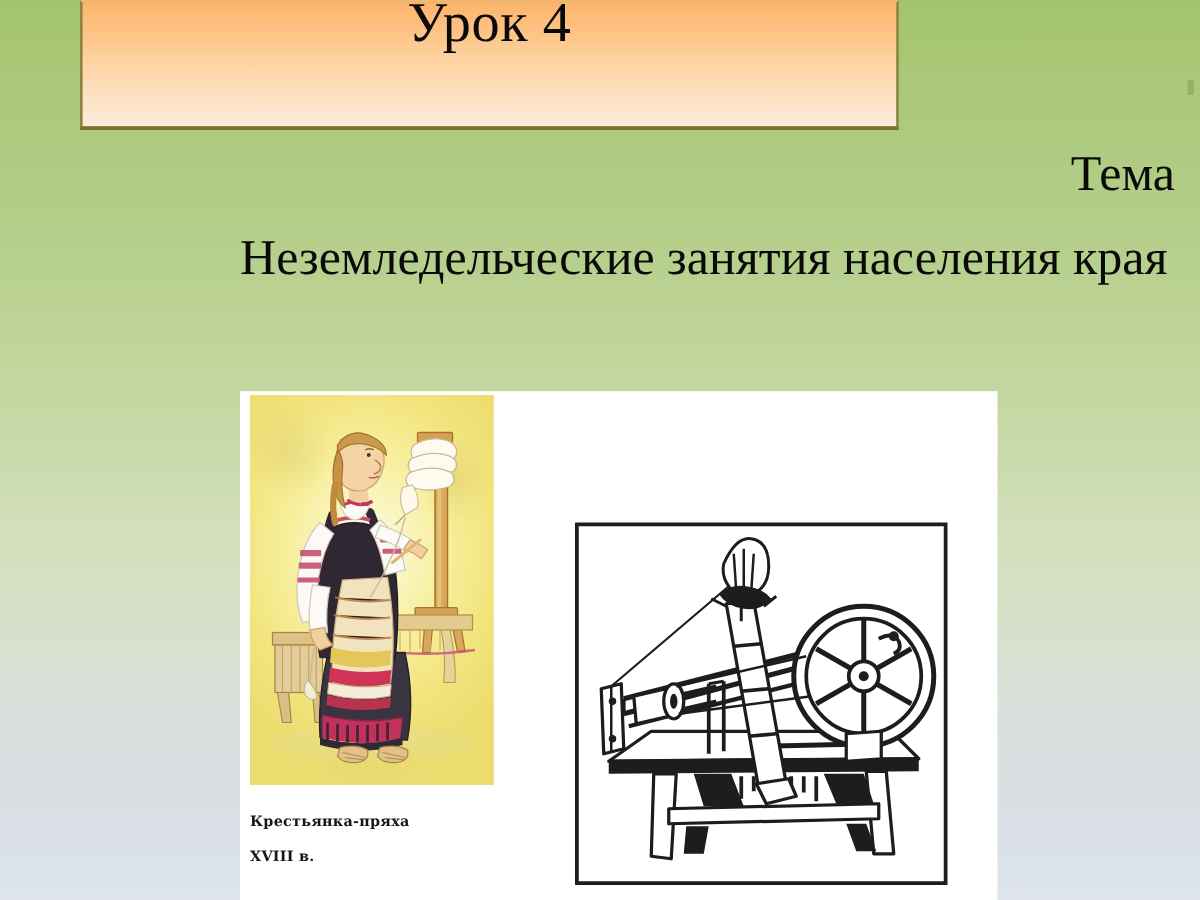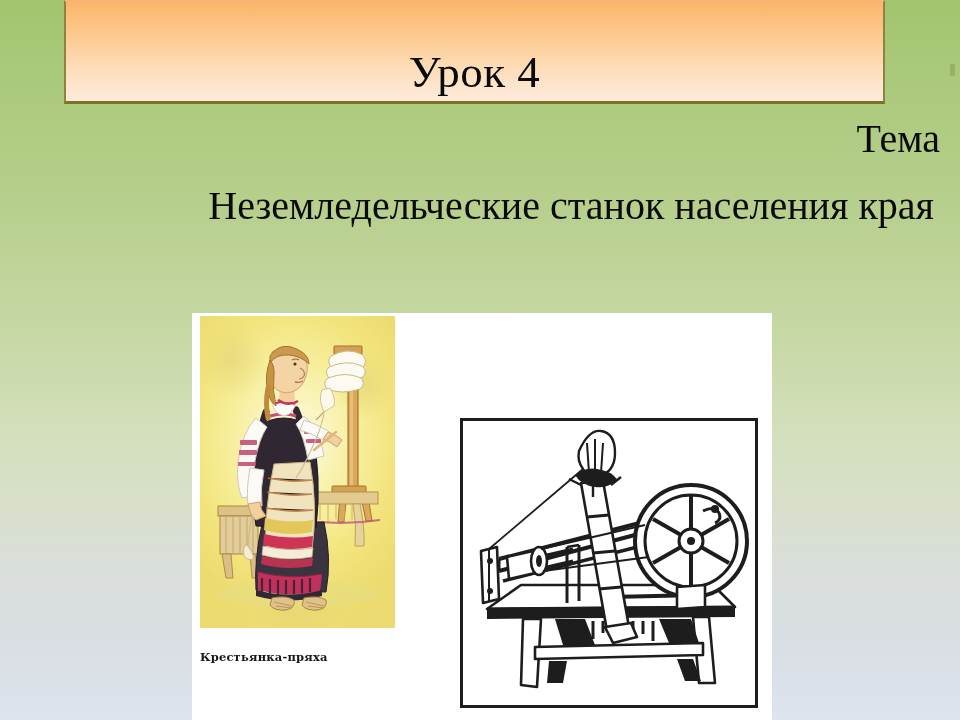--- a/index.html
+++ b/index.html
@@ -30,35 +30,35 @@
         #dde3ec 710px,
         #dfe4ee 720px);
     overflow: hidden;
   }
 
   
   .title-box {
     position: absolute;
     left: 64px;
     top: 0px;
-    width: 821px;
+    width: 655px;
     height: 104px;
     box-sizing: border-box;
     background: linear-gradient(to bottom,
         #fcb56a 0%,
         #fdc78c 30%,
         #fdd8ae 58%,
         #fde3c8 80%,
         #fdeadc 100%);
     border-left: 2px solid #8e8340;
     border-right: 2px solid #8e8340;
     border-bottom: 3px solid #7d7324;
     border-top: 2px solid #f7b573;
     display: flex;
-    align-items: flex-end;
+    align-items: flex-start;
     justify-content: center;
   }
   .title-box .lesson-title {
     font-size: 45px;
     line-height: 1;
     color: #0a0a0a;
     letter-spacing: 0.5px;
     transform: translateY(-6px);
     white-space: nowrap;
   }
@@ -96,20 +96,21 @@
   }
 
   
   .picture-panel {
     position: absolute;
     left: 192px;
     top: 313px;
     width: 580px;
     height: 407px;
     background: #ffffff;
+    padding-left: 26px;
   }
 
   
   .painting {
     position: absolute;
     left: 8px;
     top: 3px;
     width: 195px;
     height: 312px;
     background:
@@ -161,21 +162,21 @@
 
 <div class="slide">
 
   <div class="title-box">
     <div class="lesson-title">Урок 4</div>
   </div>
   <div class="edge-mark"></div>
 
   <div class="heading-block">
     <p class="topic-word">Тема</p>
-    <p class="topic-text">Неземледельческие станок населения края</p>
+    <p class="topic-text">Неземледельческие занятия населения края</p>
   </div>
 
   <div class="picture-panel">
 
     <div class="painting">
       <div class="wash"></div>
       <svg width="195" height="312" viewBox="0 0 195 312">
 
         <ellipse cx="98" cy="278" rx="80" ry="14" fill="#e8dc84" opacity="0.55"></ellipse>
 
@@ -390,16 +391,17 @@
           <path d="M214 166 L214 188 L242 186 L242 164 Z" fill="#ffffff"></path>
 
           <path d="M182 104 L78 128" stroke-width="2"></path>
           <path d="M186 136 L80 150" stroke-width="2"></path>
         </g>
       </svg>
     </div>
 
     <div class="captions">
       <p class="cap-line-1">Крестьянка-пряха</p>
+      <p class="cap-line-3">XVIII в.</p>
     </div>
 
   </div>
 </div>
 
 </body></html>

